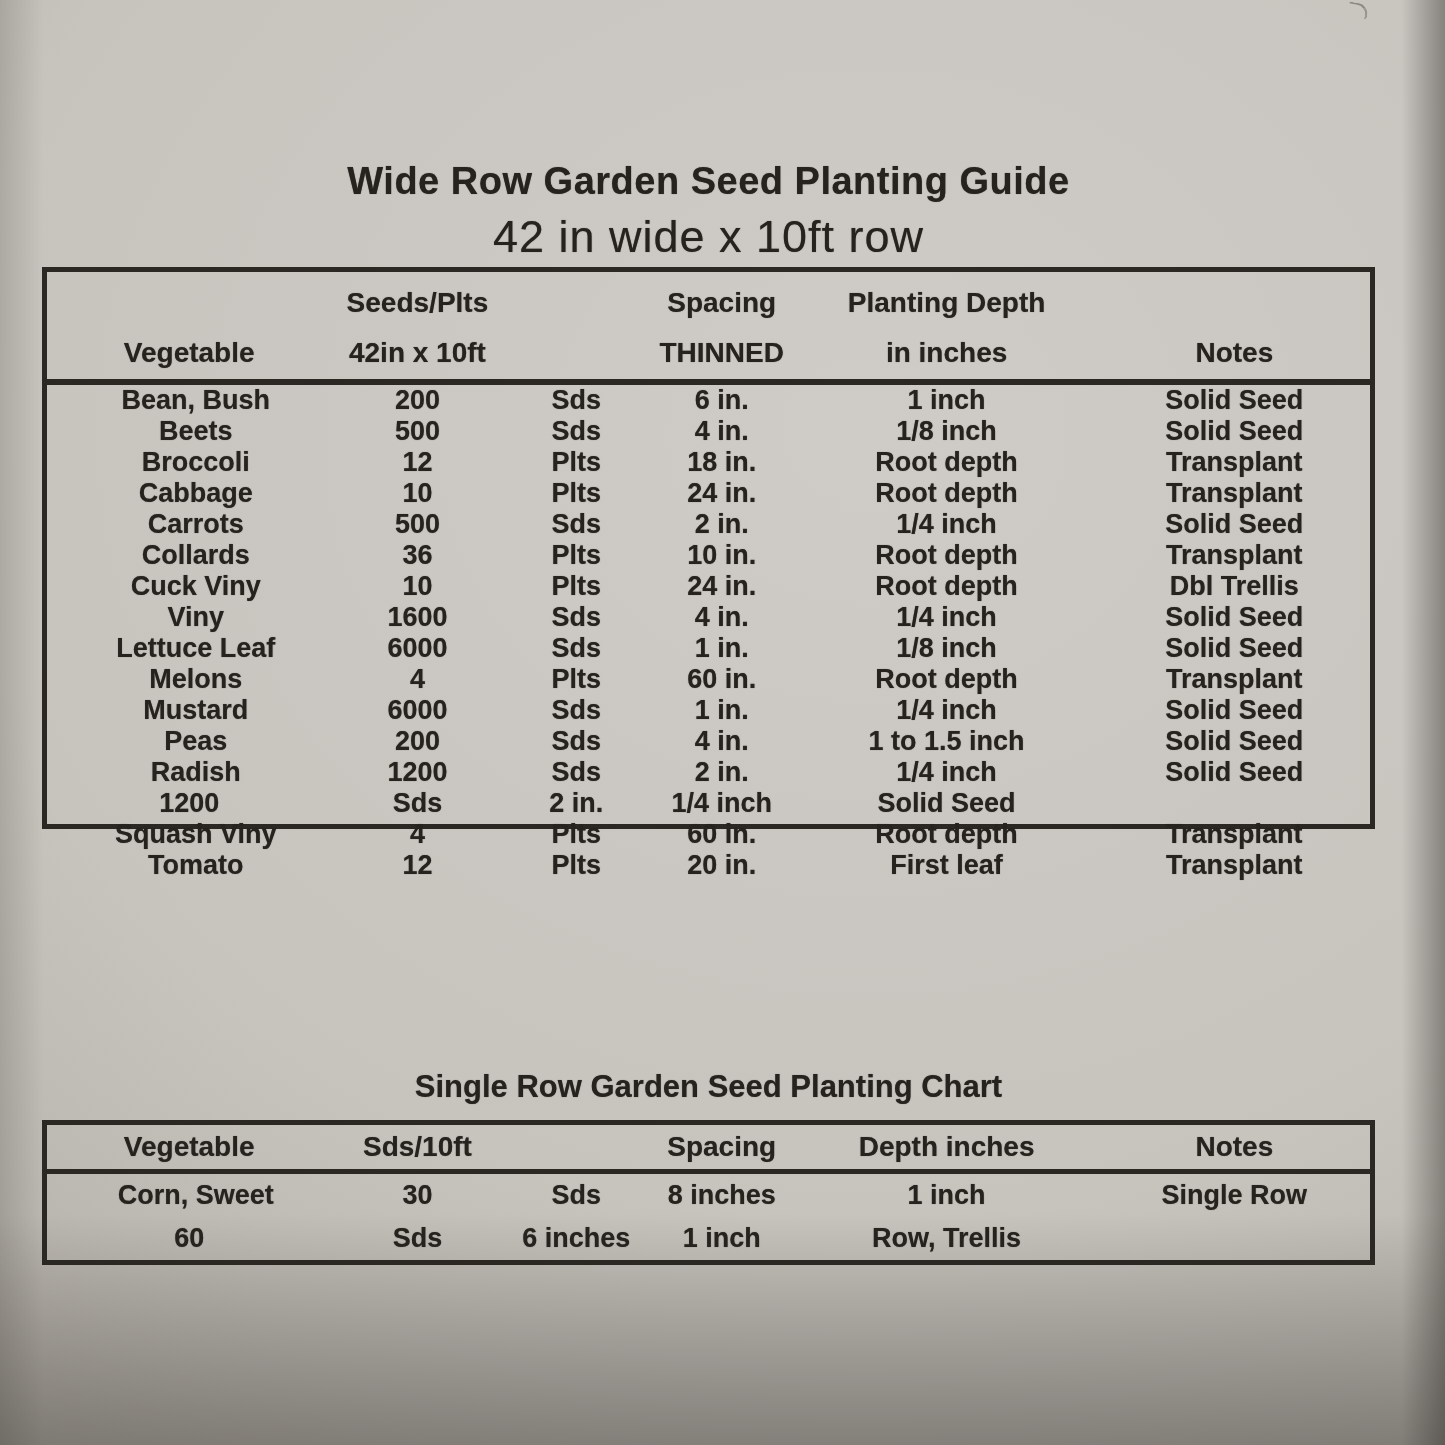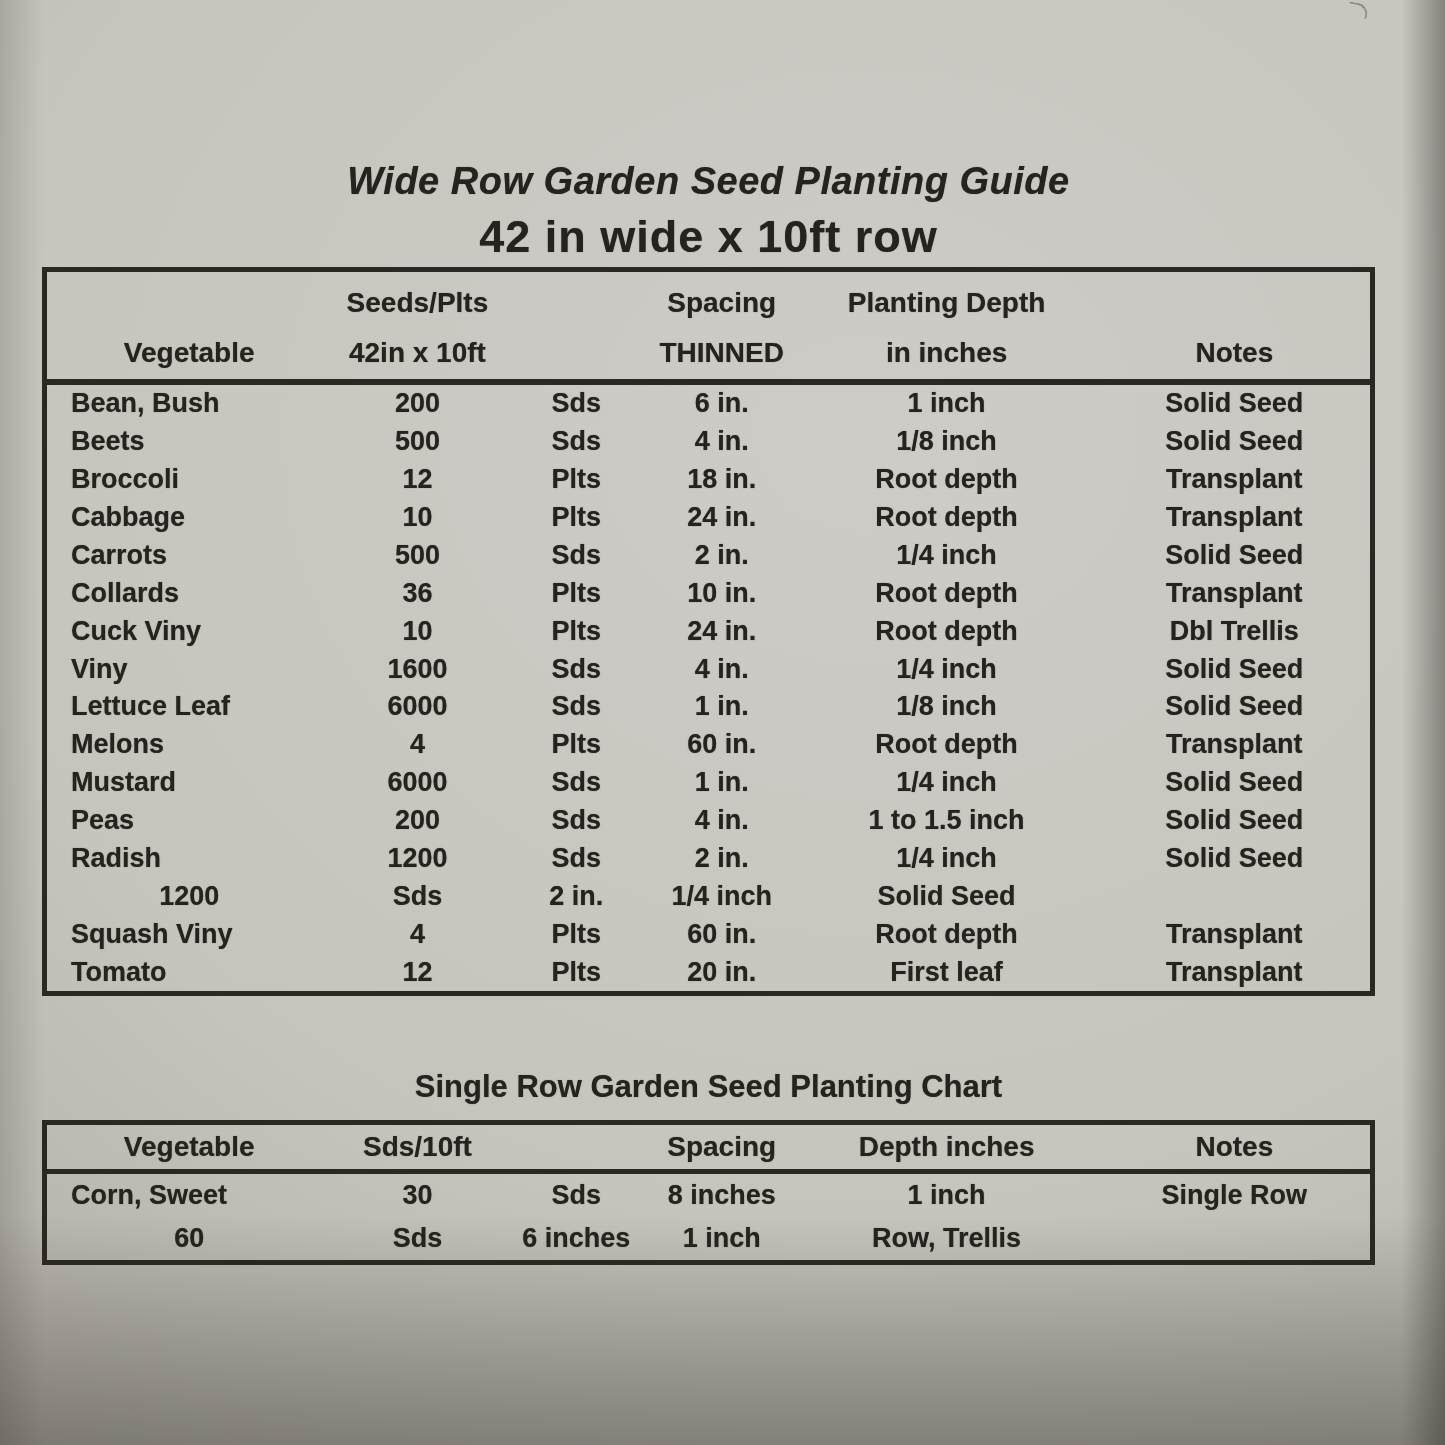--- a/index.html
+++ b/index.html
@@ -12,48 +12,48 @@
     background:
       linear-gradient(to bottom, rgba(52,48,43,0) 84%, rgba(52,48,43,0.42) 100%),
       linear-gradient(to right, rgba(52,48,43,0) 97%, rgba(52,48,43,0.45) 100%),
       linear-gradient(to left, rgba(52,48,43,0) 97%, rgba(52,48,43,0.18) 100%),
       radial-gradient(140% 120% at 60% 30%, #cfccc7 0%, #c7c4be 45%, #b2aea7 72%, #867f77 100%);
   }
   .ink{ text-shadow:0 0 1px rgba(35,31,25,0.55); }
   .page-title{
     position:absolute; left:42px; top:160px; width:1333px;
     margin:0; text-align:center;
-    font-size:38px; font-weight:700; letter-spacing:0.5px;font-style:italic;
+    font-size:38px; font-weight:700; letter-spacing:0.5px;
   }
   .page-subtitle{
     position:absolute; left:42px; top:211px; width:1333px;
-    text-align:center; font-size:45px; font-weight:700; letter-spacing:1px;
+    text-align:center; font-size:45px; font-weight:400; letter-spacing:1px;
   }
   .pen-mark{
     position:absolute; left:1348px; top:3px; width:18px; height:13px;
     border-top:2px solid rgba(95,90,82,0.55);
     border-right:2px solid rgba(95,90,82,0.45);
     border-radius:0 14px 4px 0;
     transform:rotate(10deg);
   }
   .gtable{
     position:absolute; left:42px; width:1333px;
     box-sizing:border-box;
     border:5px solid #2b2823;
     display:flex; flex-direction:column;
     --cols:21.5% 13% 11% 11% 23% 20.5%;
   }
-  .wide{ top:267px; height:729px; }
+  .wide{ top:267px; height:562px; }
   .single{ top:1120px; height:145px; }
   .hrow,.drow{
     display:grid; grid-template-columns:var(--cols);
     align-items:center;
   }
   .c{ text-align:center; font-weight:700; font-size:27px; white-space:nowrap; }
-  .c.veg{ text-align:left; padding-left:24px; }
+  .c.veg{ text-align:center; padding-left:13px; }
   .hd{ font-size:28px; }
   .wide .thead{ padding-top:7px; }
   .wide .r1{ height:48px; }
   .wide .r2{ height:52px; }
   .rule{ height:0; border-top:6px solid #2b2823; }
   .single .rule{ border-top-width:5px; }
   .tbody{ flex:1; display:flex; flex-direction:column; }
   .drow{ flex:1; }
   .single .hrow{ height:44px; }
   .single-title{

